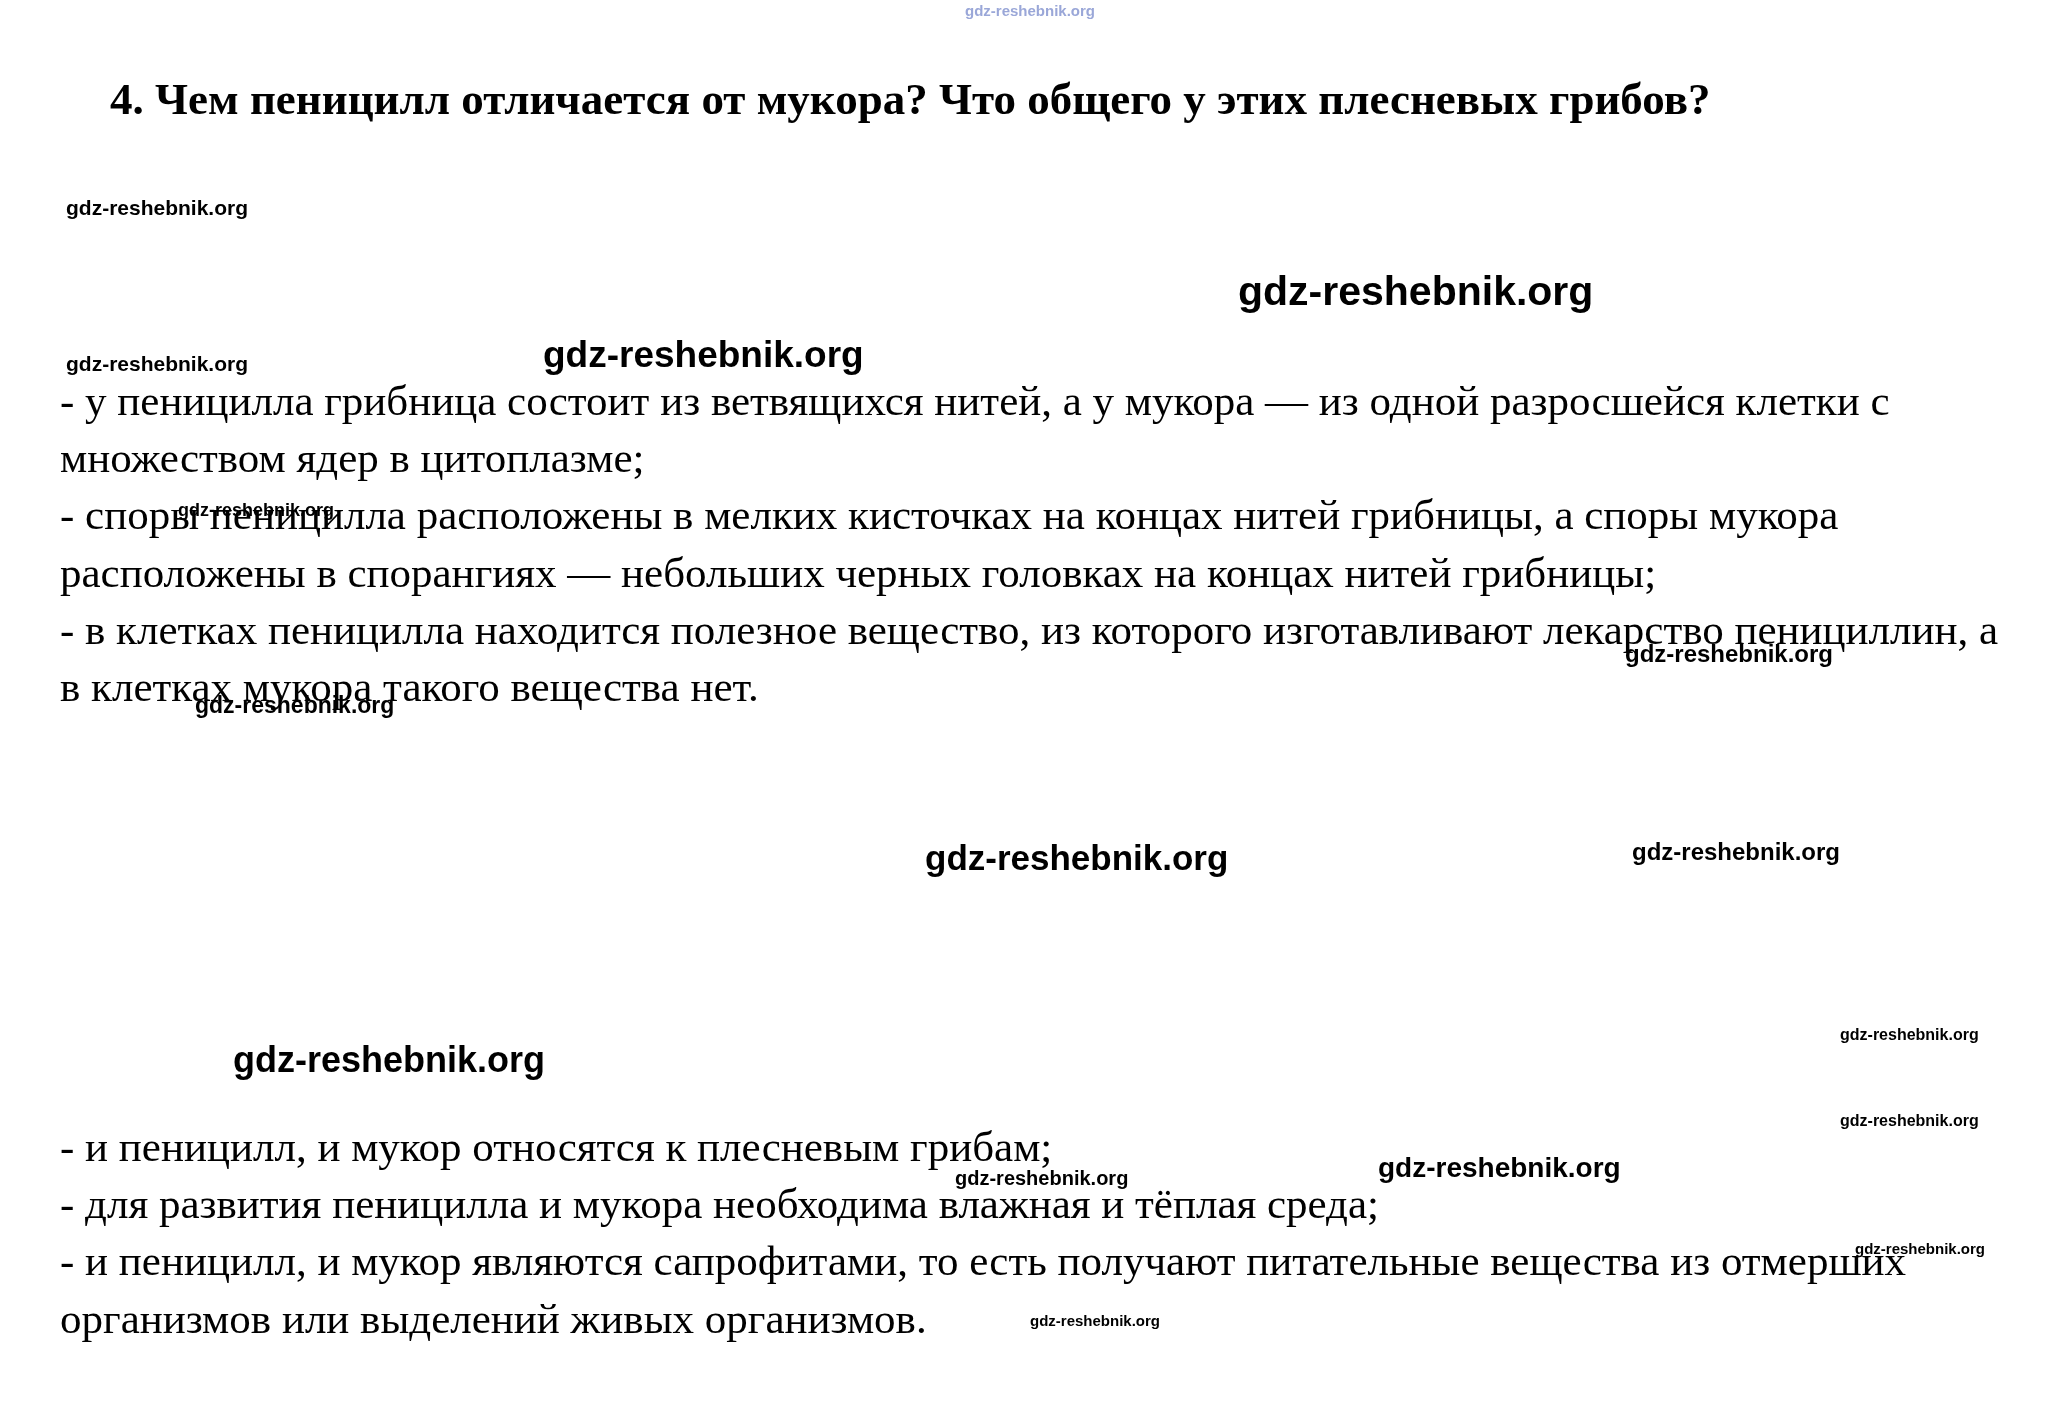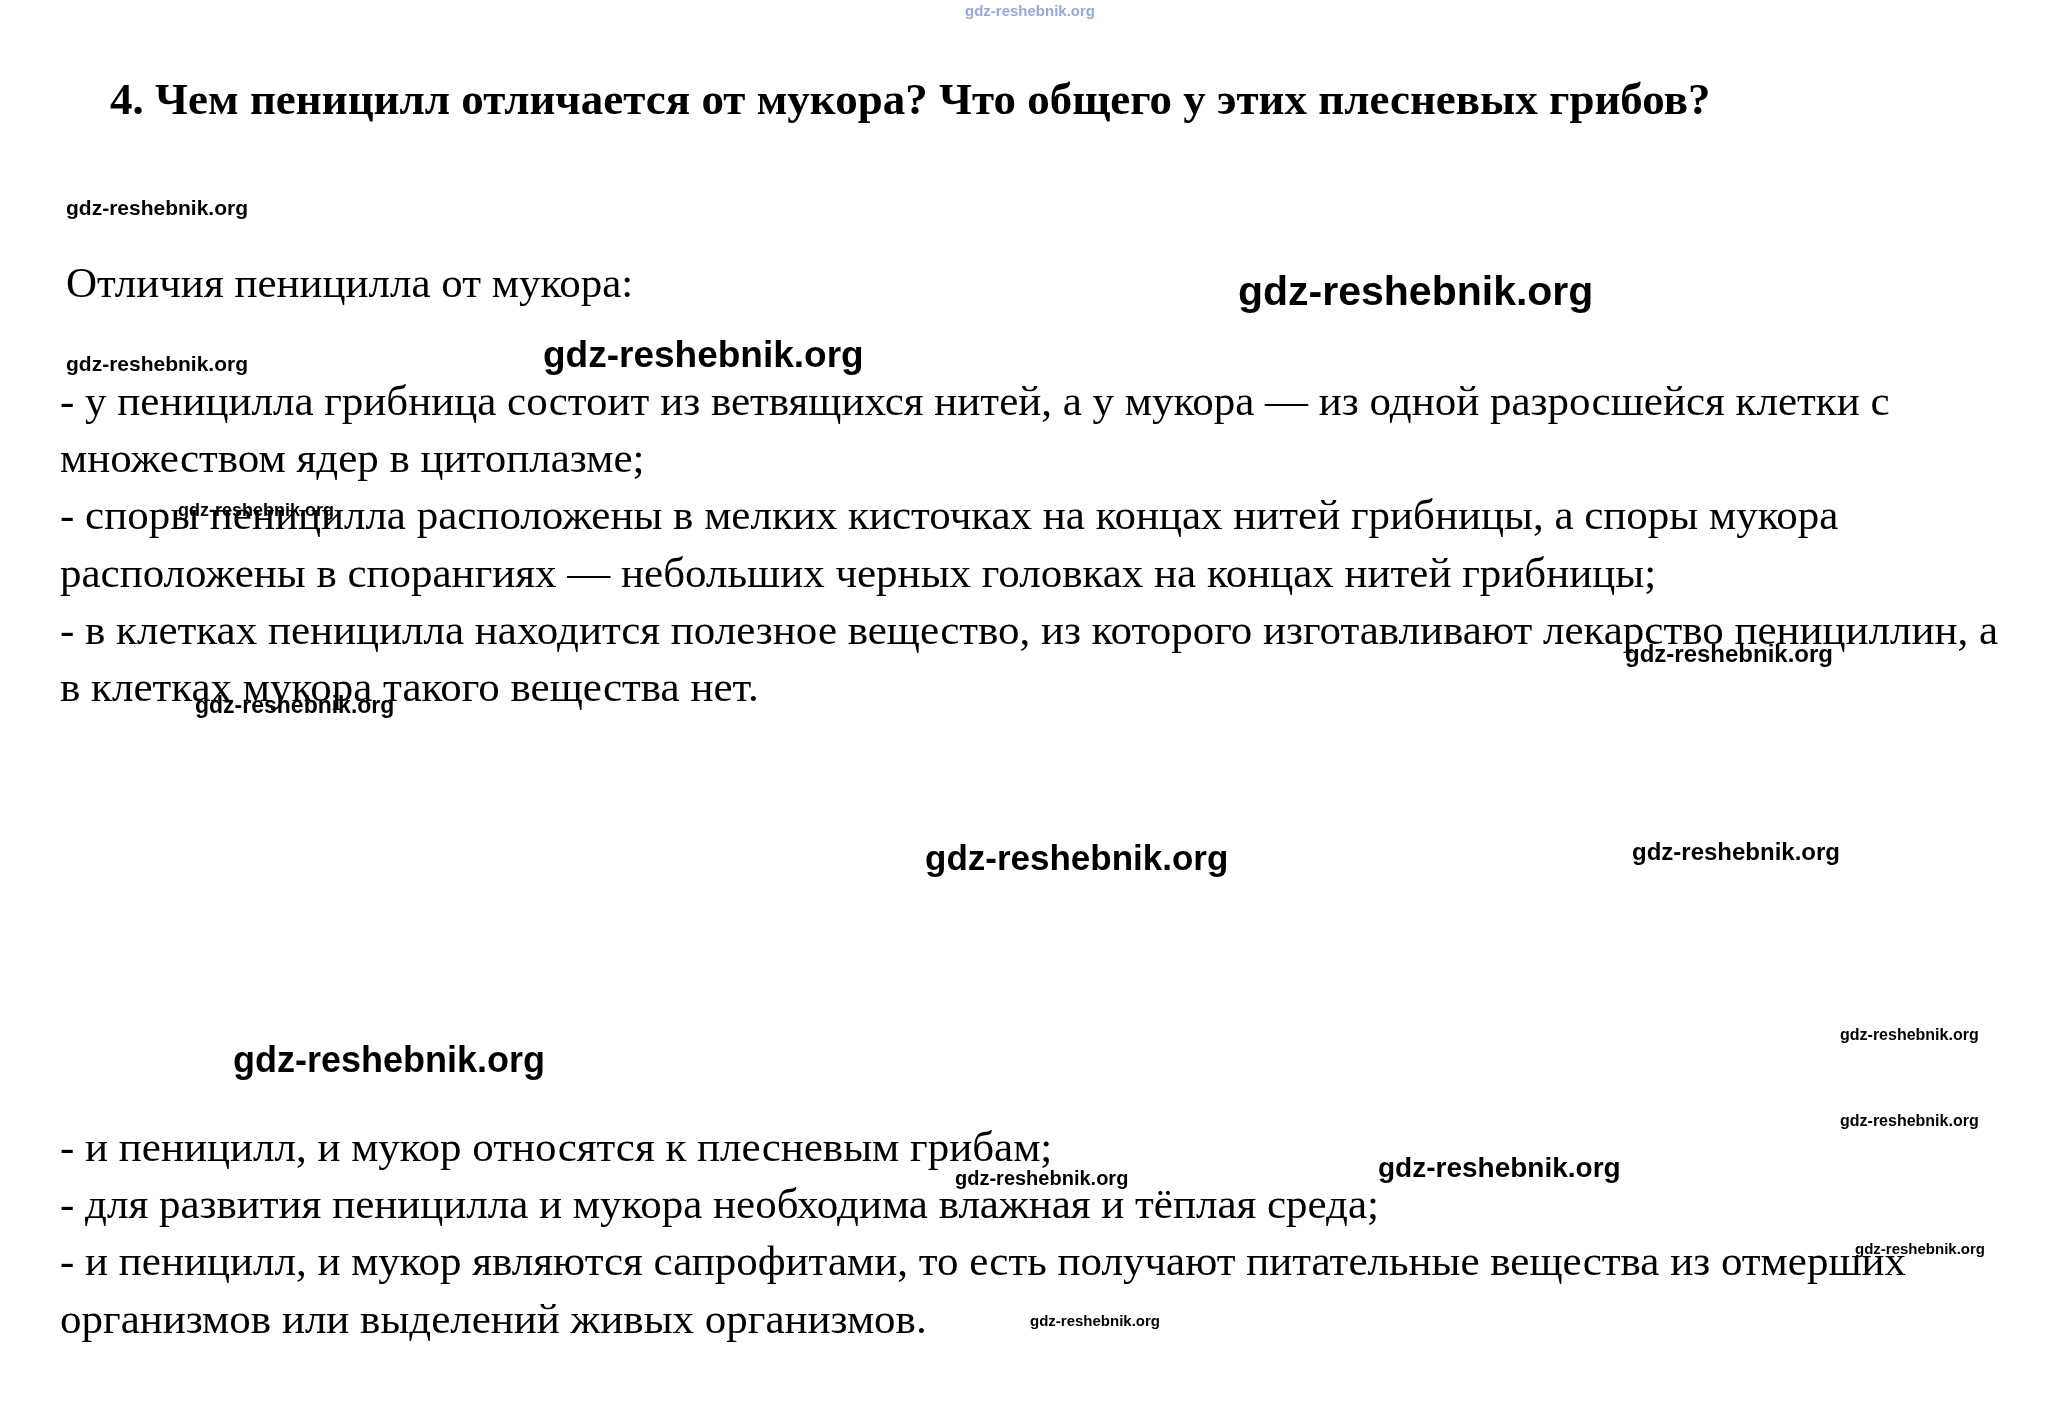--- a/index.html
+++ b/index.html
@@ -95,21 +95,20 @@
 </style>
 </head>
 <body>
 
 <div class="page">
 
   <div class="wm-top">gdz-reshebnik.org</div>
 
   <div class="question">4. Чем пеницилл отличается от мукора? Что общего у этих плесневых грибов?</div>
 
-  <div class="body-text" id="intro-differences">Отличия пеницилла от мукора:</div>
 
   <div class="body-text" id="list-differences">- у пеницилла грибница состоит из ветвящихся нитей, а у мукора — из одной разросшейся клетки с множеством ядер в цитоплазме;
 - споры пеницилла расположены в мелких кисточках на концах нитей грибницы, а споры мукора расположены в спорангиях — небольших черных головках на концах нитей грибницы;
 - в клетках пеницилла находится полезное вещество, из которого изготавливают лекарство пенициллин, а в клетках мукора такого вещества нет.</div>
 
 
   <div class="body-text" id="list-similar">- и пеницилл, и мукор относятся к плесневым грибам;
 - для развития пеницилла и мукора необходима влажная и тёплая среда;
 - и пеницилл, и мукор являются сапрофитами, то есть получают питательные вещества из отмерших организмов или выделений живых организмов.</div>
 

